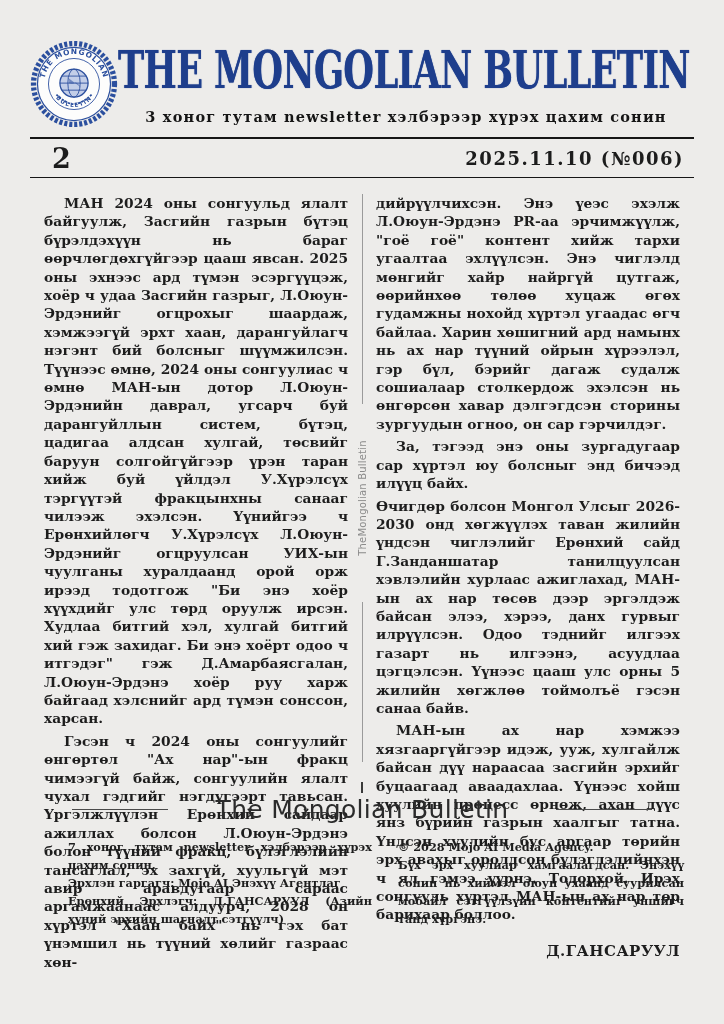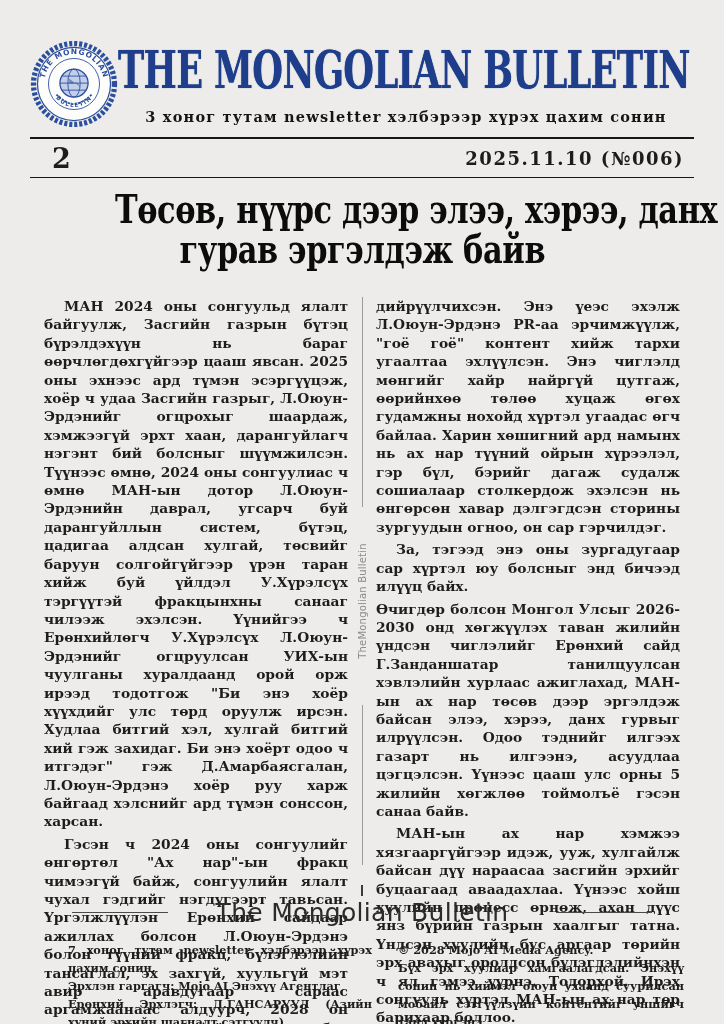--- a/index.html
+++ b/index.html
@@ -117,24 +117,20 @@
     </div>
   </div>
 
   <hr class="rule" style="margin-top:9px;">
   <div class="issue-row">
     <span class="page-number">2</span>
     <span class="issue-date">2025.11.10 (№006)</span>
   </div>
   <hr class="rule-thin">
 
-  <h1 class="headline" style="margin:0;">
-    <span class="hl-line">Төсөв, нүүрс дээр элээ, хэрээ, данх</span><br>
-    <span class="hl-line">гурав эргэлдэж байв</span>
-  </h1>
 
   <div class="article-body">
     <div class="col">
       <p>МАН 2024 оны сонгуульд ялалт байгуулж, Засгийн газрын бүтэц бүрэлдэхүүн нь бараг өөрчлөгдөхгүйгээр цааш явсан. 2025 оны эхнээс ард түмэн эсэргүүцэж, хоёр ч удаа Засгийн газрыг, Л.Оюун-Эрдэнийг огцрохыг шаардаж, хэмжээгүй эрхт хаан, дарангуйлагч нэгэнт бий болсныг шүүмжилсэн. Түүнээс өмнө, 2024 оны сонгуулиас ч өмнө МАН-ын дотор Л.Оюун-Эрдэнийн даврал, угсарч буй дарангуйллын систем, бүтэц, цадигаа алдсан хулгай, төсвийг баруун солгойгүйгээр үрэн таран хийж буй үйлдэл У.Хүрэлсүх тэргүүтэй фракцынхны санааг чилээж эхэлсэн. Үүнийгээ ч Ерөнхийлөгч У.Хүрэлсүх Л.Оюун-Эрдэнийг огцруулсан УИХ-ын чуулганы хуралдаанд орой орж ирээд тодотгож "Би энэ хоёр хүүхдийг улс төрд оруулж ирсэн. Худлаа битгий хэл, хулгай битгий хий гэж захидаг. Би энэ хоёрт одоо ч итгэдэг" гэж Д.Амарбаясгалан, Л.Оюун-Эрдэнэ хоёр руу харж байгаад хэлснийг ард түмэн сонссон, харсан.</p>
       <p>Гэсэн ч 2024 оны сонгуулийг өнгөртөл "Ах нар"-ын фракц чимээгүй байж, сонгуулийн ялалт чухал гэдгийг нэгдүгээрт тавьсан. Үргэлжлүүлэн Ерөнхий сайдаар ажиллах болсон Л.Оюун-Эрдэнэ болон түүний фракц, бүлэглэлийн тансаглал, эх захгүй, хуульгүй мэт авир аравдугаар сараас аргамжаанаас алдуурч, 2028 он хүртэл "Хаан байх" нь гэх бат үнэмшил нь түүний хөлийг газраас хөн-</p>
     </div>
     <div class="gutter">
       <div class="vline-top"></div>
       <div class="gutter-label">TheMongolian Bulletin</div>
       <div class="vline-bottom"></div>

